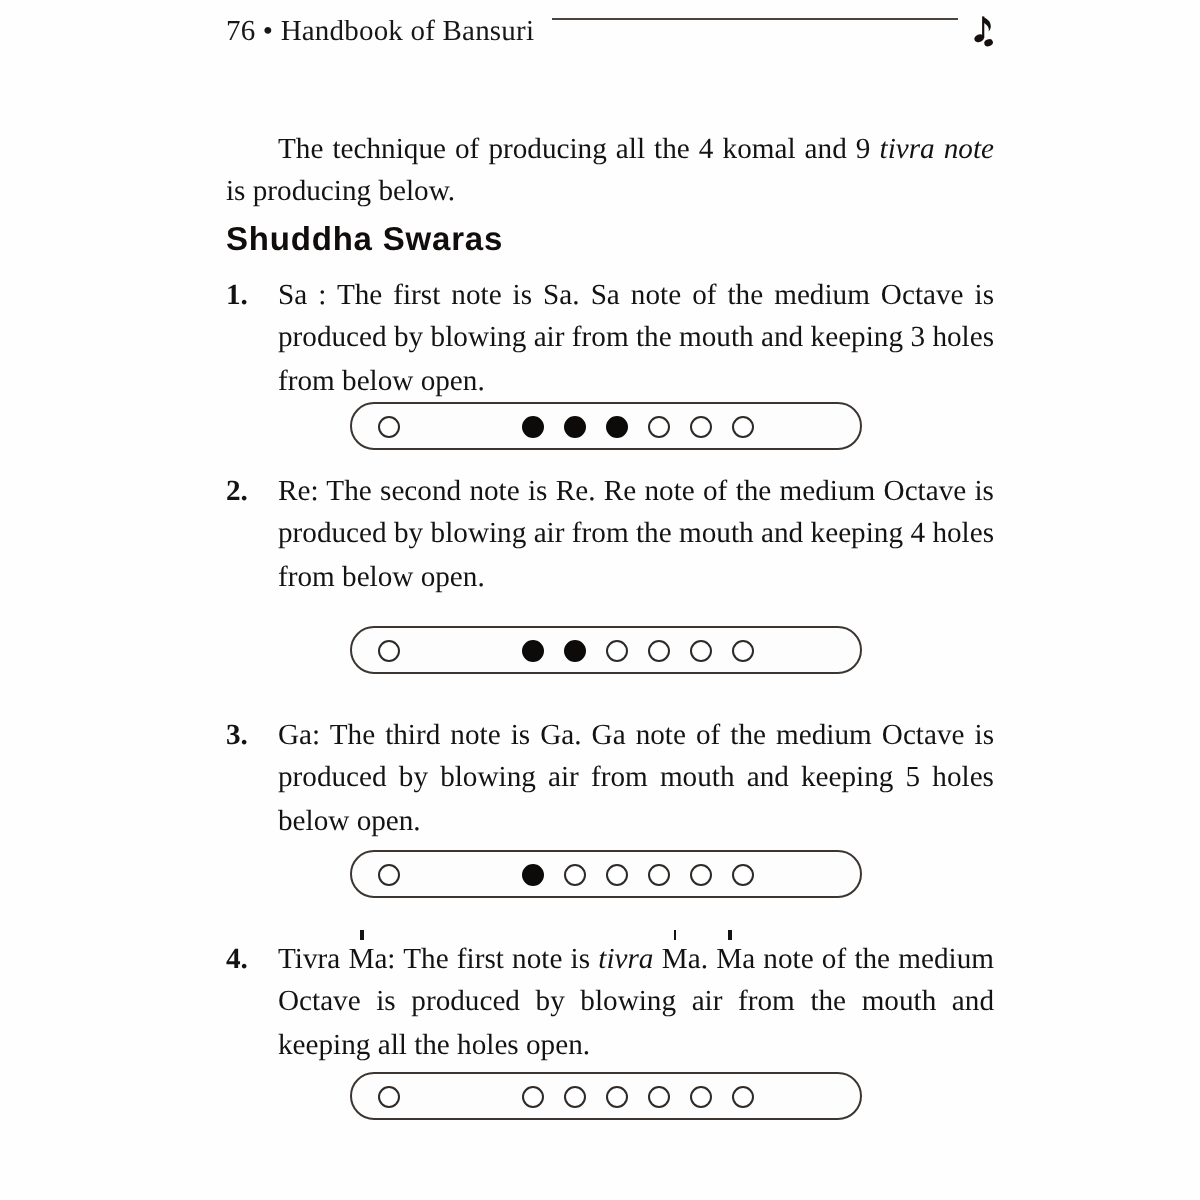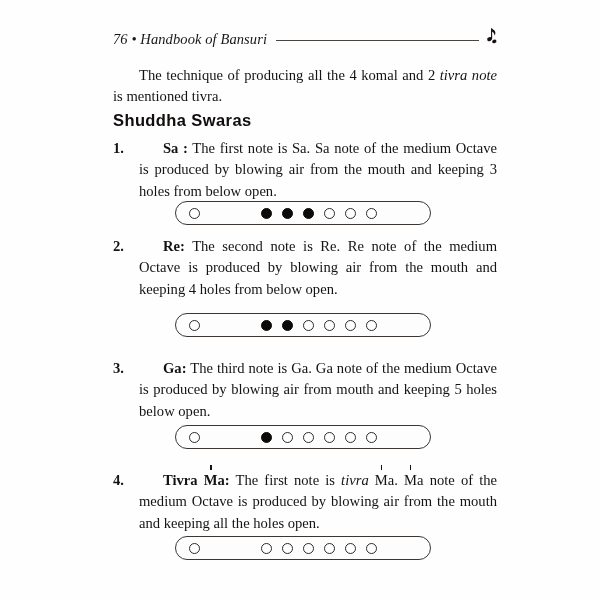--- a/index.html
+++ b/index.html
@@ -22,26 +22,25 @@
     top: 0;
     width: 600px;
     height: 600px;
     background: #fefefe;
   }
 
   
   .header {
     position: absolute;
     left: 113px;
-    top: 28px;
+    top: 8px;
     width: 385px;
     height: 22px;
     display: flex;
-    align-items: center;
-    font-style: italic;
+    align-items: flex-start;
   }
   .header-title {
     font-size: 14.5px;
     color: #171717;
     white-space: nowrap;
     letter-spacing: .1px;
   }
   .header-rule {
     flex: 1 1 auto;
     height: 0;
@@ -99,22 +98,21 @@
     top: 0;
     width: 20px;
     font-weight: bold;
     text-align: left;
   }
   .note-body {
     margin-left: 26px;
     text-align: justify;
   }
   .note-body .lead {
-    font-weight: bold;
-    margin-left: 24px;
+    font-weight: normal;
   }
   .note-body em { font-style: italic; }
 
   
   .tivra {
     position: relative;
     display: inline-block;
   }
   .tivra::before {
     content: "";
@@ -182,21 +180,21 @@
     <span class="header-note">
       <svg width="16" height="19" viewBox="0 0 16 19">
         <path d="M9.6 1.2 L9.6 12.0" stroke="#15100e" stroke-width="1.1" fill="none"></path>
         <path d="M9.6 1.4 C11.6 2.6 13.4 3.6 13.4 6.1 C13.4 7.3 12.9 8.1 12.3 8.7 C12.7 7.2 12.1 5.8 9.6 4.3 Z" fill="#15100e"></path>
         <ellipse cx="7.6" cy="12.1" rx="2.5" ry="1.9" transform="rotate(-20 7.6 12.1)" fill="#15100e"></ellipse>
         <ellipse cx="12.3" cy="14.4" rx="2.2" ry="1.7" transform="rotate(-20 12.3 14.4)" fill="#15100e"></ellipse>
       </svg>
     </span>
   </div>
 
-  <p class="intro"><span>The technique of producing all the 4 komal and 2 </span><em>tivra note</em><span> is mentioned tivra.</span></p>
+  <p class="intro"><span>The technique of producing all the 4 komal and 9 </span><em>tivra note</em><span> is producing below.</span></p>
 
   <h2 class="section-heading">Shuddha Swaras</h2>
 
   <div class="note-item" style="top:138px;">
     <span class="num">1.</span>
     <div class="note-body"><span class="lead">Sa :</span> <span>The first note is Sa. Sa note of the medium Octave is produced by blowing air from the mouth and keeping 3 holes from below open.</span></div>
   </div>
   <div class="flute" style="top:201px;">
     <span class="blowhole"></span>
     <span class="holes">

